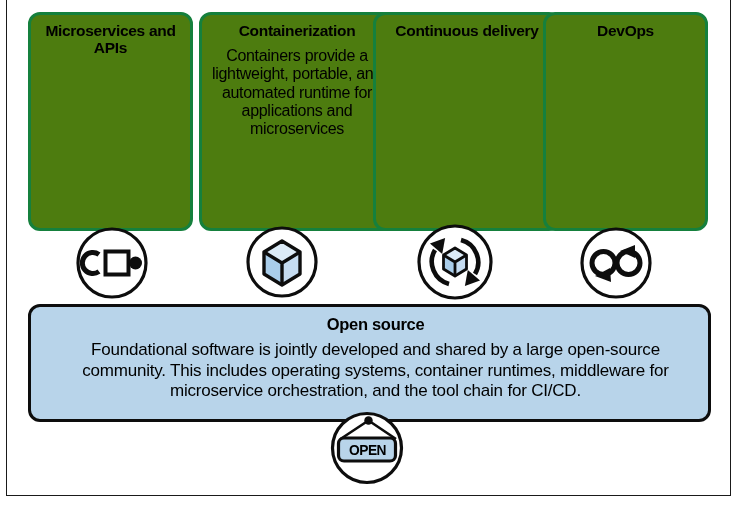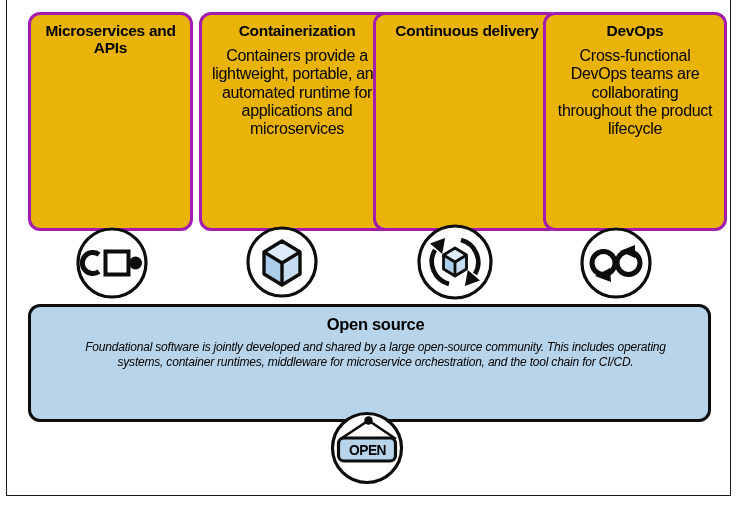--- a/index.html
+++ b/index.html
@@ -8,27 +8,27 @@
     background:#ffffff;color:#000;
     font-family:"Liberation Sans",sans-serif;
     -webkit-font-smoothing:antialiased;
   }
   .outer-frame{
     position:absolute;left:6px;top:-2px;width:725px;height:498px;
     border:1.6px solid #1a1a1a;box-sizing:border-box;
   }
   .card{
     position:absolute;top:12px;height:219px;box-sizing:border-box;
-    background:#eab308;border:3px solid #a21caf;border-radius:12px;
+    background:#4d7c0f;border:3px solid #15803d;border-radius:12px;
     text-align:center;padding:5px 9px 0 9px;z-index:1;
   }
   .card-1{left:28px;width:165px;}
   .card-2{left:199px;width:196px;}
   .card-3{left:373px;width:188px;}
-  .card-4{left:543px;width:184px;}
+  .card-4{left:543px;width:165px;}
   .card-title{
     font-weight:bold;font-size:15.5px;line-height:1.08;
     letter-spacing:-0.3px;margin:3px 0 7px 0;
   }
   .card-body{
     font-size:16px;line-height:1.15;letter-spacing:-0.3px;
   }
   .icon-wrap{position:absolute;width:80px;height:80px;z-index:2;}
   .icon-1{left:72px;top:223px;}
   .icon-2{left:242px;top:222px;}
@@ -36,21 +36,21 @@
   .icon-4{left:576px;top:223px;}
   .open-box{
     position:absolute;left:28px;top:304px;width:683px;height:118px;
     box-sizing:border-box;background:#b8d4ea;border:3px solid #0d0d0d;
     border-radius:12px;text-align:center;padding:5px 28px 0 40px;z-index:1;
   }
   .open-title{
     font-weight:bold;font-size:16.5px;letter-spacing:-0.3px;margin:3px 0 6px 0;
   }
   .open-body{
-    font-size:12px;line-height:1.22;letter-spacing:-0.2px;font-style:italic;
+    font-size:17px;line-height:1.22;letter-spacing:-0.2px;
   }
   .open-icon{position:absolute;left:327px;top:408px;width:80px;height:80px;z-index:2;}
   .open-sign-label{
     position:absolute;left:339px;top:439px;width:57px;height:22px;z-index:3;
     display:flex;align-items:center;justify-content:center;
     font-weight:bold;font-size:14.5px;letter-spacing:-0.5px;
     transform:scaleX(0.95);
   }
 </style>
 </head>
@@ -63,21 +63,20 @@
 </div>
 <div class="card card-2">
   <div class="card-title">Containerization</div>
   <div class="card-body">Containers provide a lightweight, portable, and automated runtime for applications and microservices</div>
 </div>
 <div class="card card-3">
   <div class="card-title">Continuous delivery</div>
 </div>
 <div class="card card-4">
   <div class="card-title">DevOps</div>
-  <div class="card-body">Cross-functional DevOps teams are collaborating throughout the product lifecycle</div>
 </div>
 
 <div class="icon-wrap icon-1">
   <svg width="80" height="80" viewBox="0 0 80 80">
     <circle cx="40" cy="40" r="34" fill="#ffffff" stroke="#0d0d0d" stroke-width="3.2"></circle>
     <path d="M 27 31.5 A 10.5 10.5 0 1 0 27 48.5" fill="none" stroke="#0d0d0d" stroke-width="5"></path>
     <rect x="33.5" y="28.5" width="23" height="23" fill="none" stroke="#0d0d0d" stroke-width="4"></rect>
     <line x1="56.5" y1="40" x2="61" y2="40" stroke="#0d0d0d" stroke-width="4"></line>
     <circle cx="63.5" cy="40" r="6.5" fill="#0d0d0d"></circle>
   </svg>

